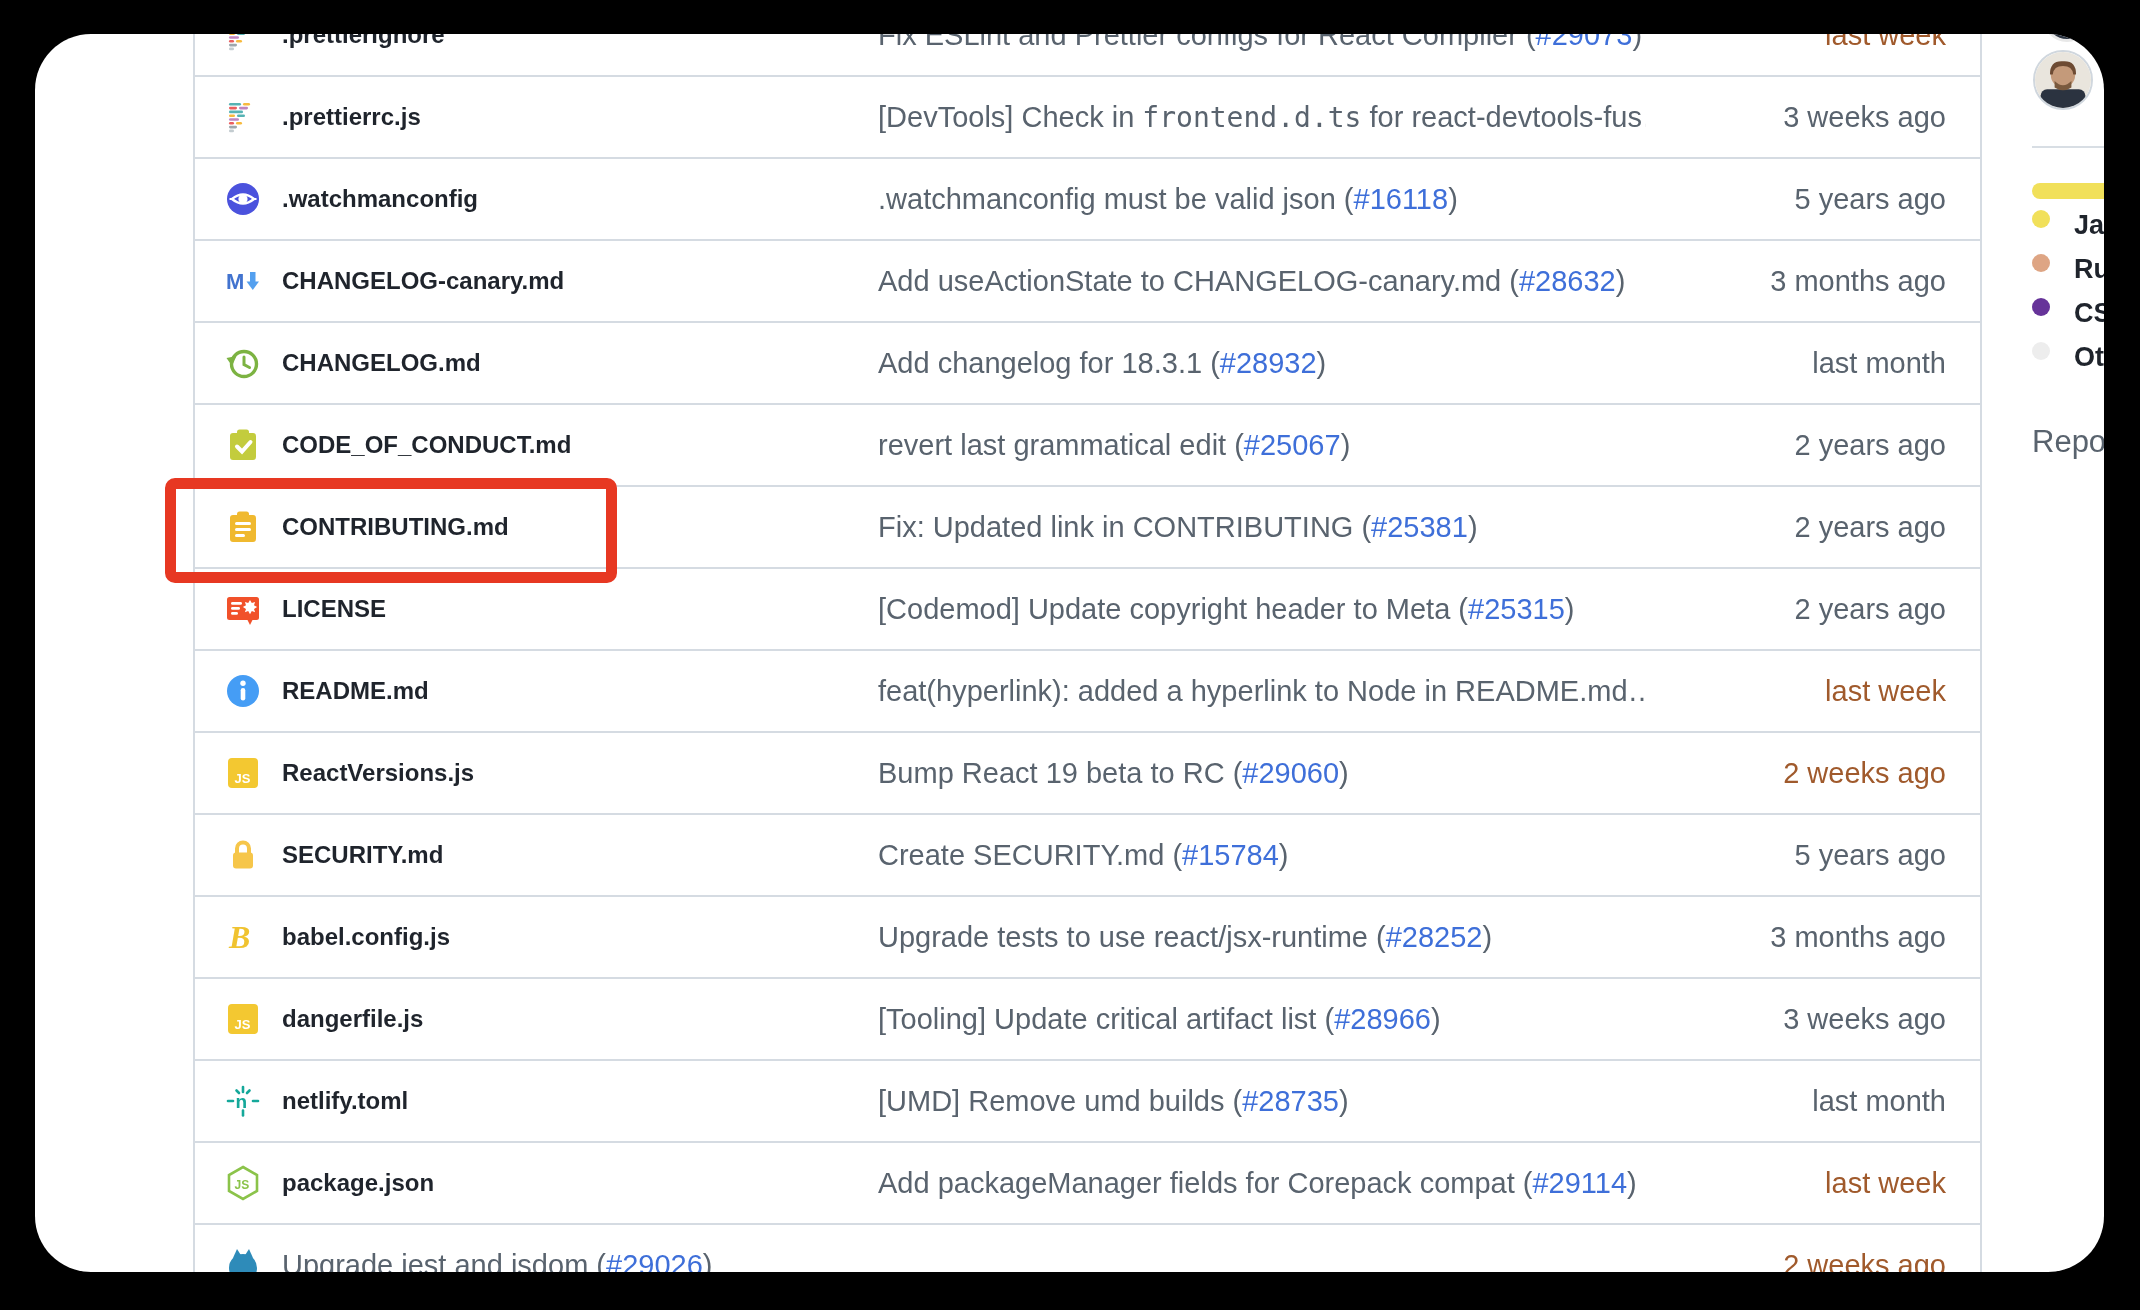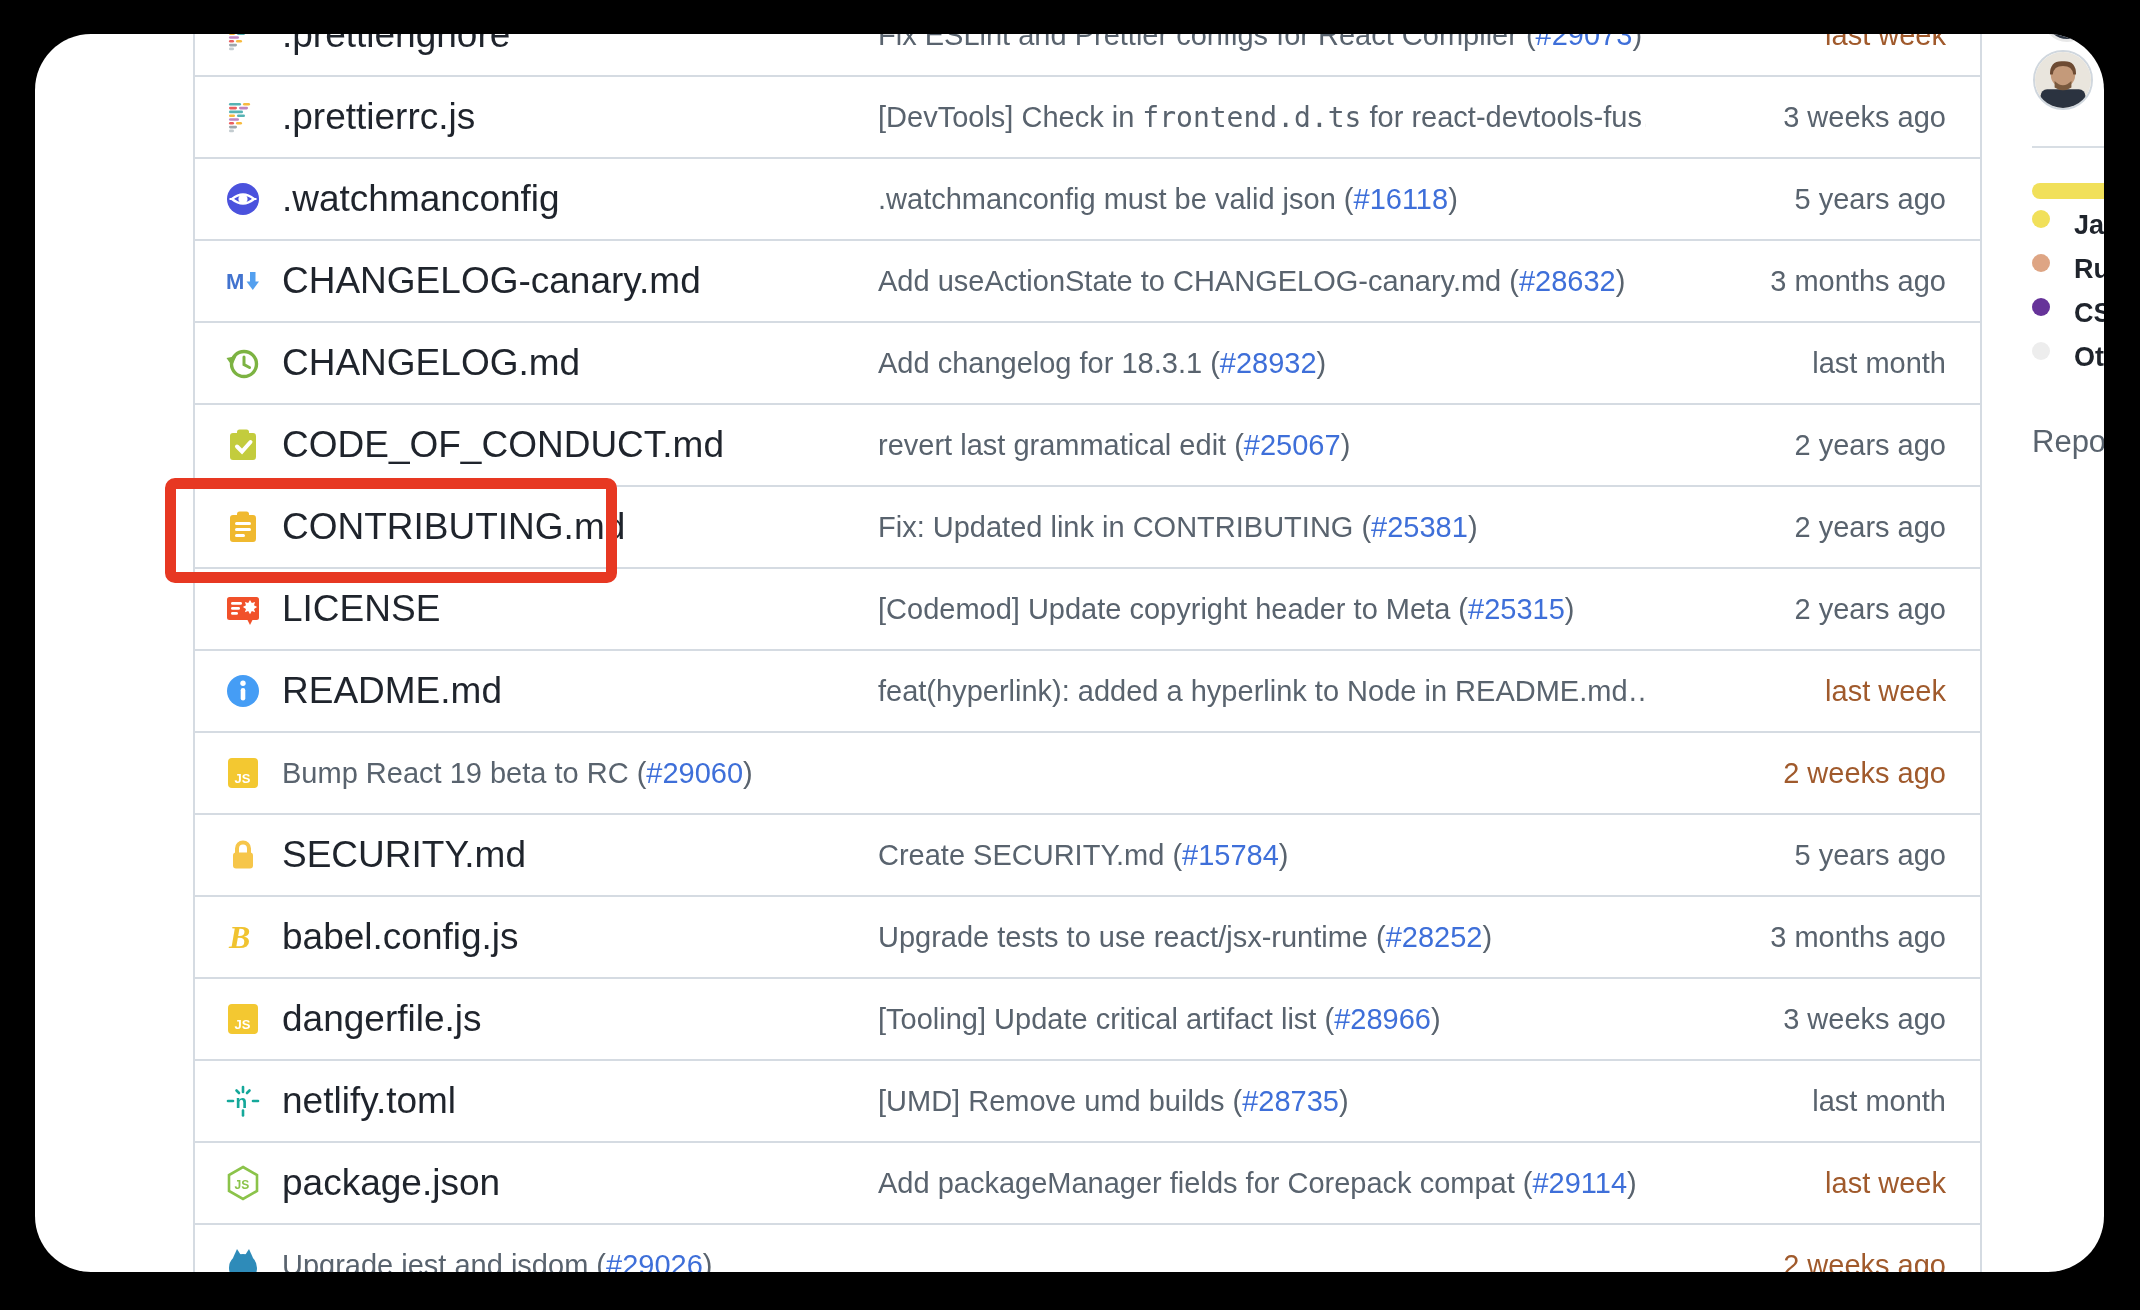--- a/index.html
+++ b/index.html
@@ -8,22 +8,22 @@
   .card{position:absolute;left:35px;top:34px;width:2069px;height:1238px;background:#fff;
         border-radius:56px;overflow:hidden;}
   
   .table{position:absolute;left:158px;top:-39px;width:1789px;
          border-left:2px solid #d5dbe2;border-right:2px solid #d5dbe2;box-sizing:border-box;}
   .row{height:82px;box-sizing:border-box;border-bottom:2px solid #d5dbe2;
        display:flex;align-items:center;padding:0 34px 0 30px;background:#fff;}
   .icon-box{width:36px;height:36px;flex:none;margin-right:21px;display:flex;
             align-items:center;justify-content:center;}
   .icon-box svg{width:36px;height:36px;display:block;}
-  .fname{width:596px;flex:none;font-size:37px;color:#1f242c;text-decoration:none;
-         white-space:nowrap;overflow:hidden;}
+  .fname{width:596px;flex:none;font-size:24px;color:#1f242c;text-decoration:none;
+         white-space:nowrap;overflow:hidden;font-weight:bold;}
   .msg{flex:1;font-size:29px;color:#59636e;white-space:nowrap;overflow:hidden;cursor:pointer;}
   .prlink{color:var(--link,#3e6fd9);text-decoration:none;}
   .codespan{font-family:"DejaVu Sans Mono",monospace;font-size:28px;}
   .spell{text-decoration:underline dotted var(--spell,#ee8d33);
          text-decoration-thickness:5px;text-underline-offset:7px;}
   .date{flex:none;width:300px;text-align:right;font-size:29px;color:#59636e;}
   .date.recent{color:var(--recent,#a05a2c);}
   
   .avatar{position:absolute;left:1998px;top:16px;width:60px;height:60px;border-radius:50%;
           overflow:hidden;border:2px solid #d0d7de;box-sizing:border-box;cursor:pointer;}
@@ -191,20 +191,21 @@
           <div class="msg">feat(hyperlink): added a hyperlink to Node in README.md…</div>
           <div class="date recent">last week</div>
         </div>
         <div class="row">
           <span class="icon-box">
             <svg viewBox="0 0 36 36">
               <rect x="3" y="3" width="30" height="30" rx="4" fill="#f3c831"></rect>
               <text x="9.5" y="28" font-size="13" font-weight="bold" fill="#fff" font-family="Liberation Sans,sans-serif">JS</text>
             </svg>
           </span>
+          <a class="fname">ReactVersions.js</a>
           <div class="msg">Bump React 19 beta to RC (<a class="prlink">#29060</a>)</div>
           <div class="date recent">2 weeks ago</div>
         </div>
         <div class="row">
           <span class="icon-box">
             <svg viewBox="0 0 36 36">
               <path d="M12 16 v-4.5 a6 6 0 0 1 12 0 V16" fill="none" stroke="#f6c64a" stroke-width="4"></path>
               <rect x="8" y="15.5" width="20" height="16" rx="3" fill="#f6c64a"></rect>
             </svg>
           </span>

